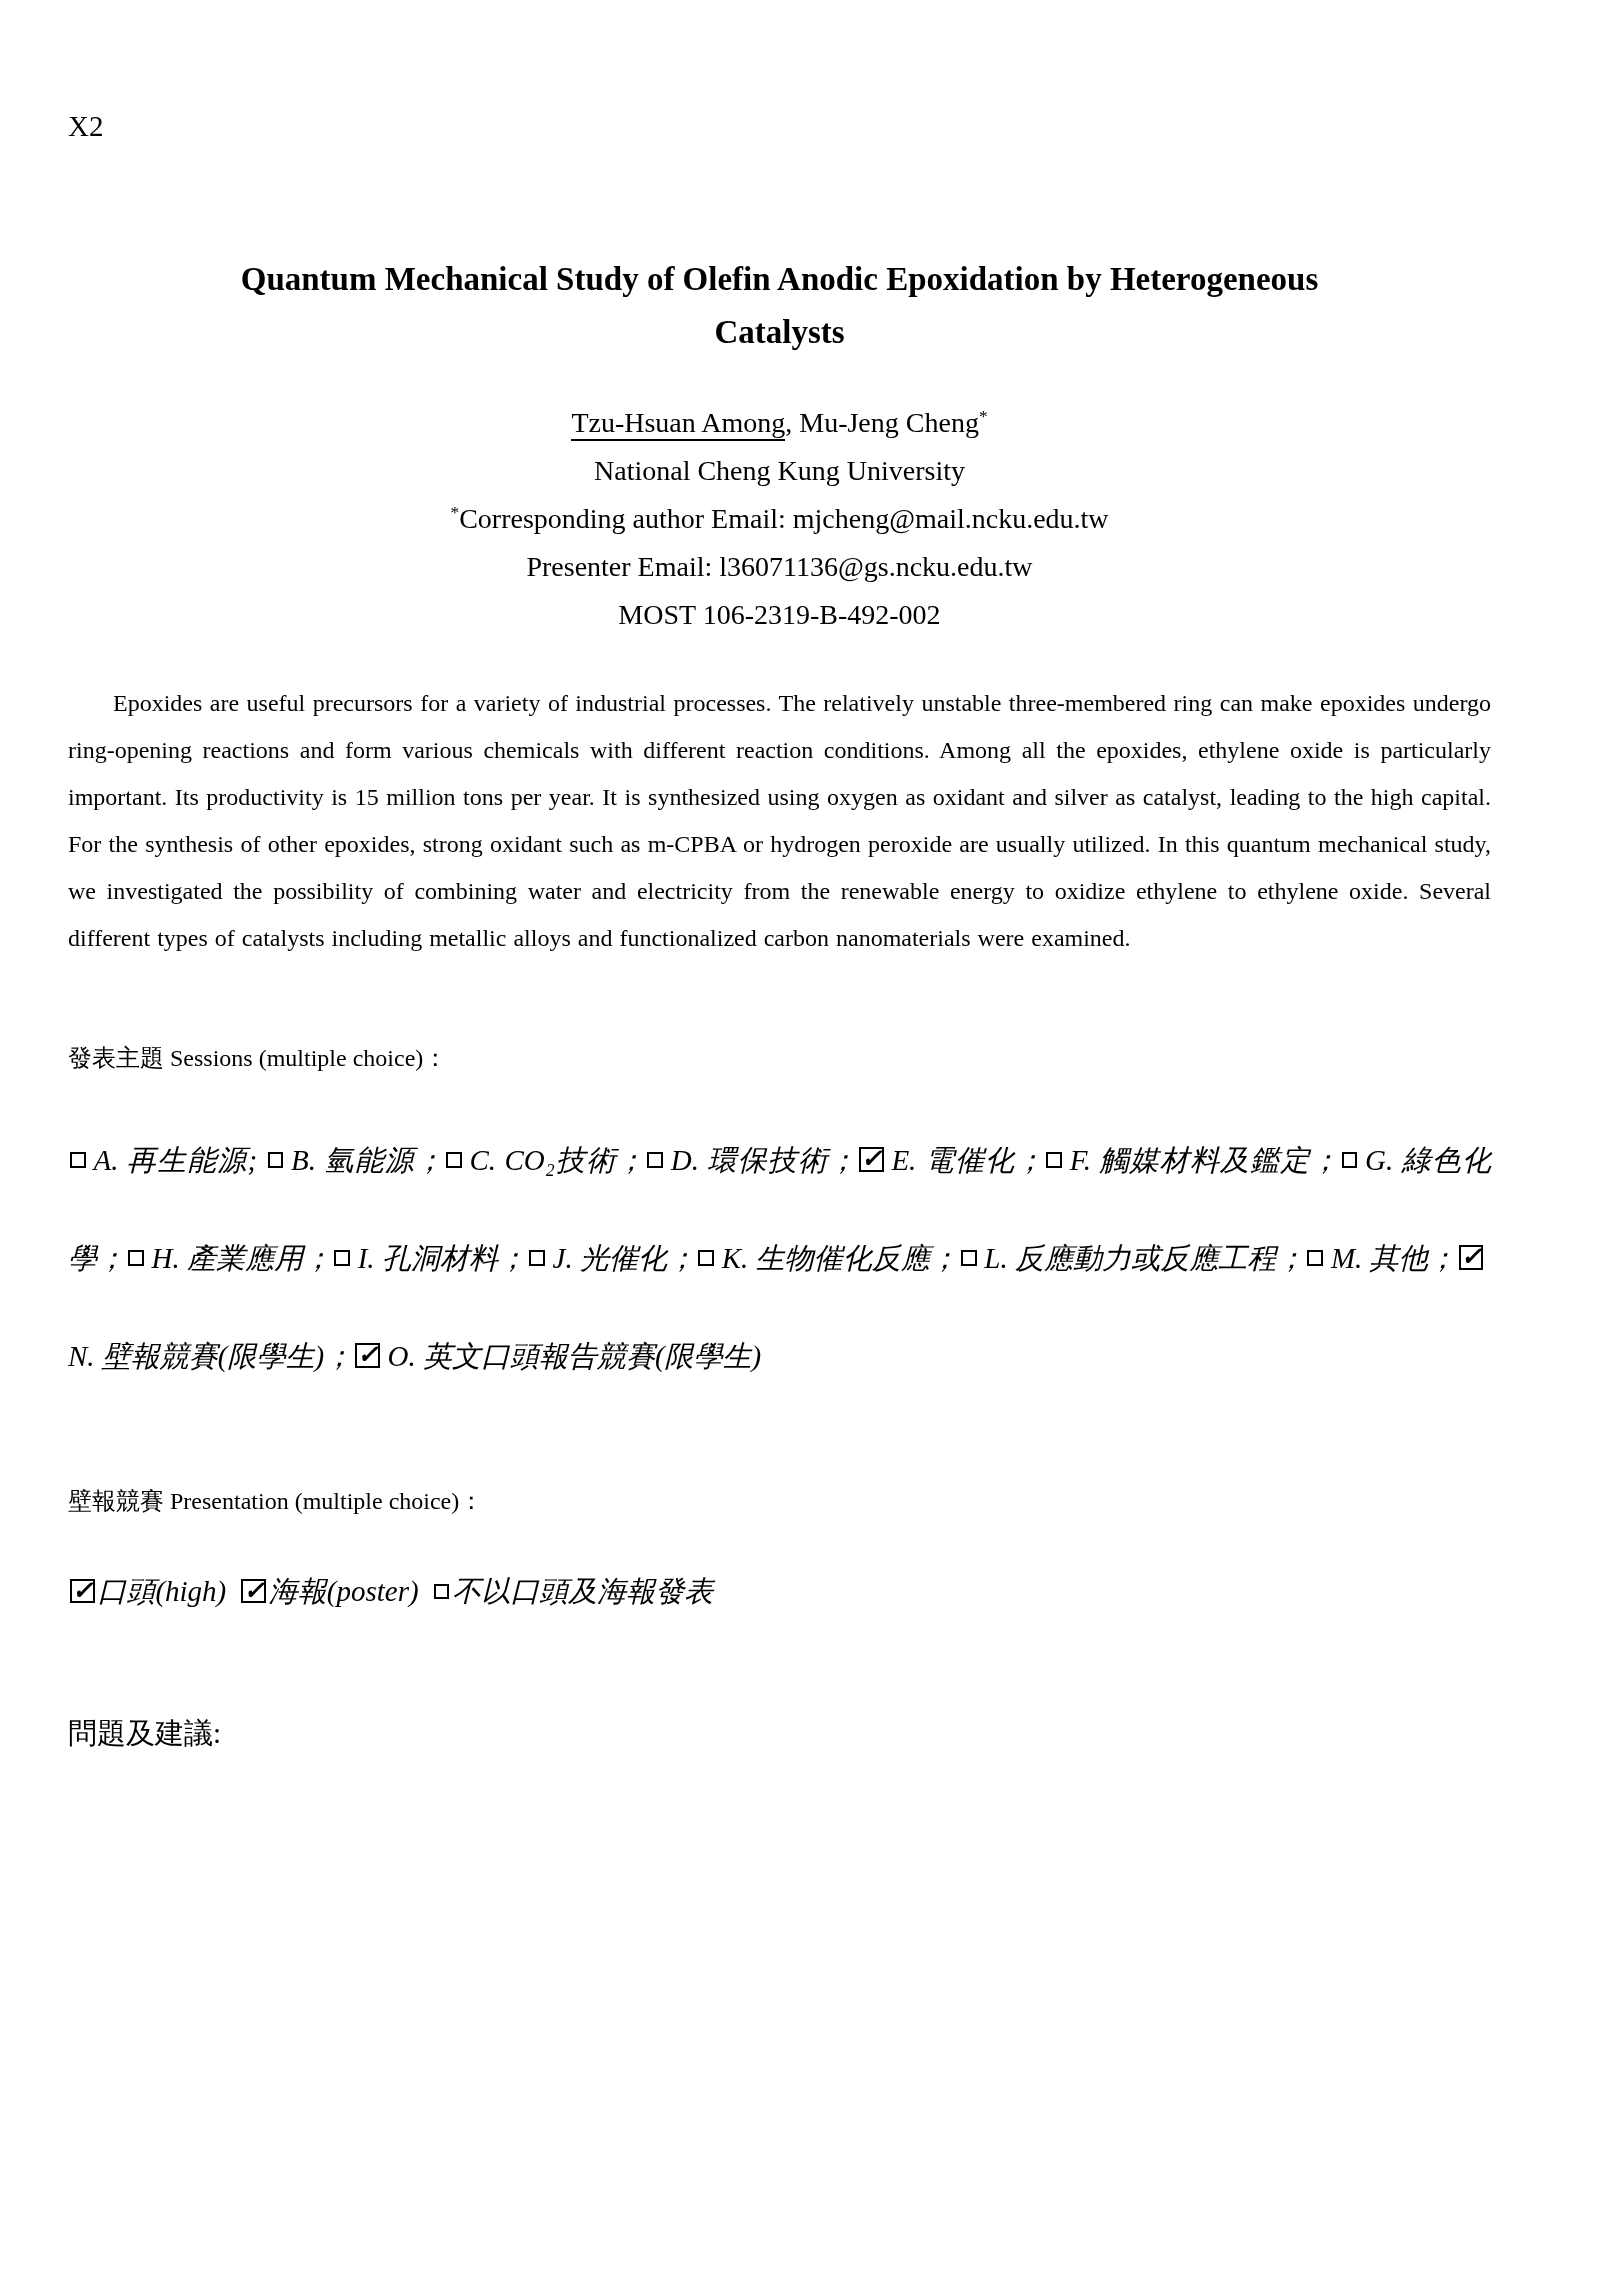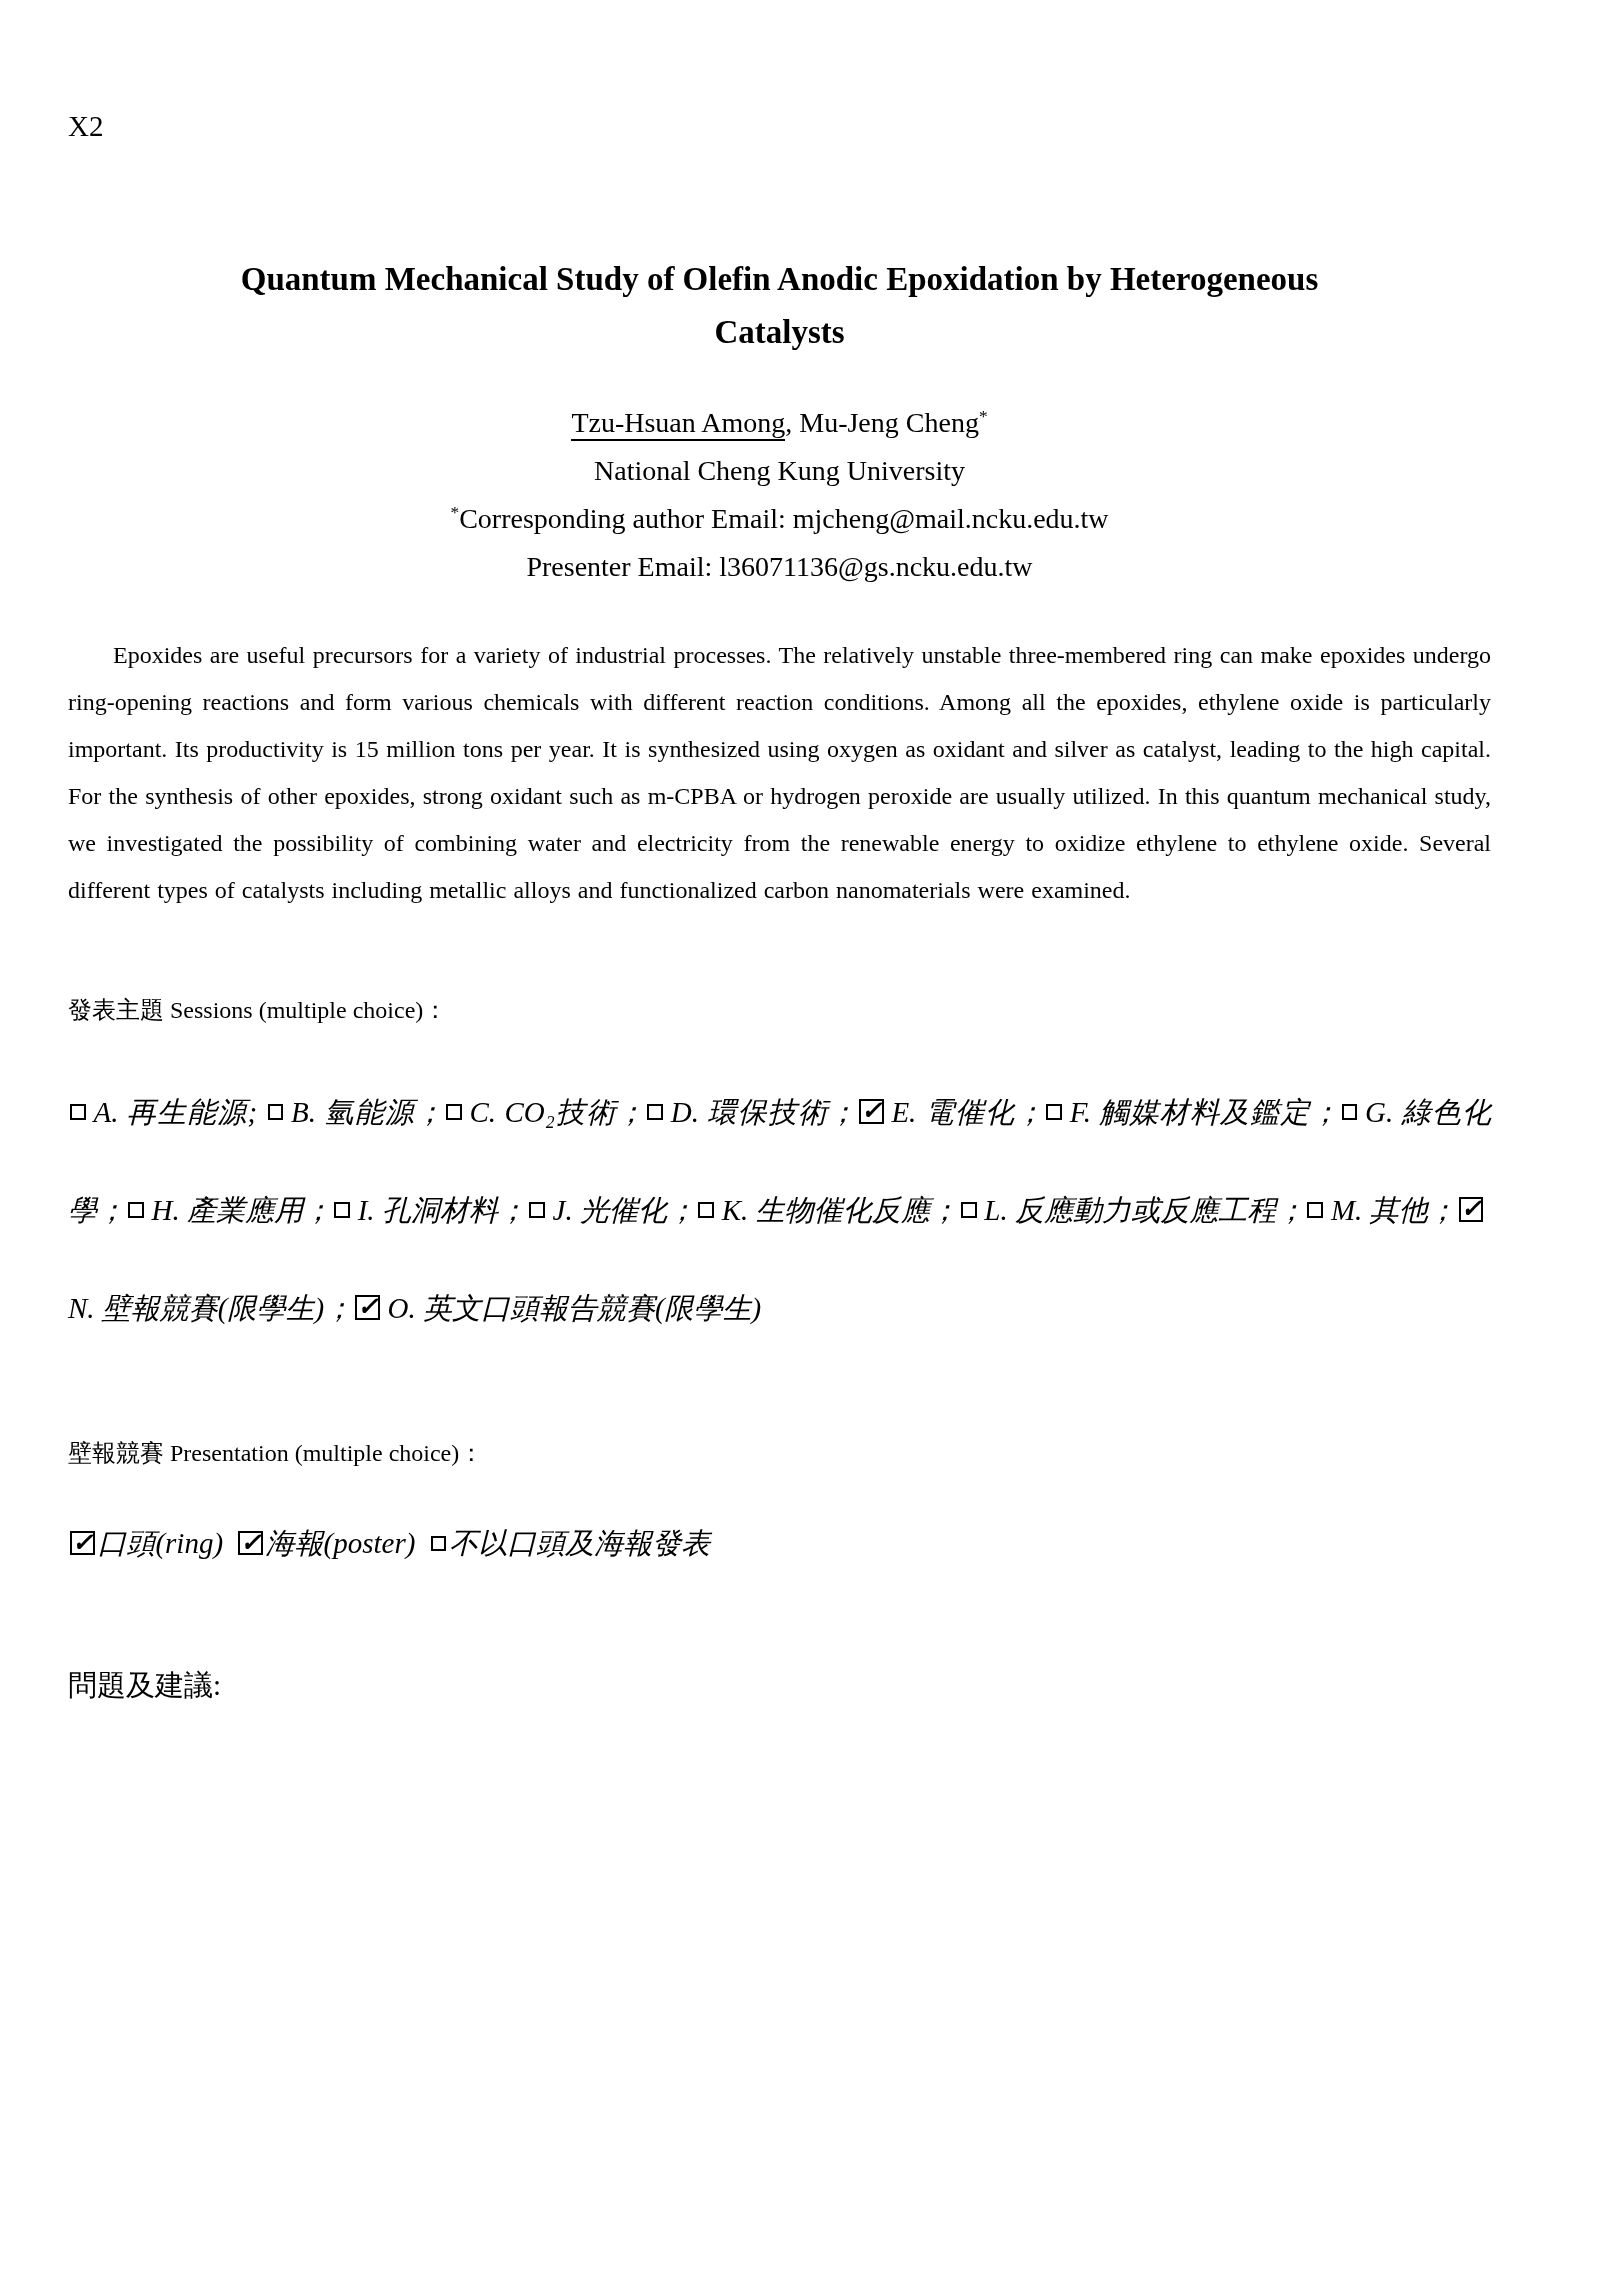--- a/index.html
+++ b/index.html
@@ -97,28 +97,29 @@
   <div class="title">
     <div>Quantum Mechanical Study of Olefin Anodic Epoxidation by Heterogeneous</div>
     <div>Catalysts</div>
   </div>
 
   <div class="centerblock">
     <div class="line"><span class="underline">Tzu-Hsuan Among</span><span>, Mu-Jeng Cheng</span><sup class="mark">*</sup></div>
     <div class="line">National Cheng Kung University</div>
     <div class="line"><sup class="mark">*</sup><span>Corresponding author Email: mjcheng@mail.ncku.edu.tw</span></div>
     <div class="line">Presenter Email: l36071136@gs.ncku.edu.tw</div>
+    <div class="line">MOST 106-2319-B-492-002</div>
   </div>
 
   <p class="abstract">Epoxides are useful precursors for a variety of industrial processes. The relatively unstable three-membered ring can make epoxides undergo ring-opening reactions and form various chemicals with different reaction conditions. Among all the epoxides, ethylene oxide is particularly important. Its productivity is 15 million tons per year. It is synthesized using oxygen as oxidant and silver as catalyst, leading to the high capital. For the synthesis of other epoxides, strong oxidant such as m-CPBA or hydrogen peroxide are usually utilized. In this quantum mechanical study, we investigated the possibility of combining water and electricity from the renewable energy to oxidize ethylene to ethylene oxide. Several different types of catalysts including metallic alloys and functionalized carbon nanomaterials were examined.</p>
 
   <div class="section-heading">發表主題 Sessions (multiple choice)：</div>
 
   <p class="cb-para" id="sessions-list"><span class="cb-item"><span class="checkbox"></span><span class="cb-label">A. 再生能源; </span></span><span class="cb-item"><span class="checkbox"></span><span class="cb-label">B. 氫能源；</span></span><span class="cb-item"><span class="checkbox"></span><span class="cb-label">C. CO₂技術；</span></span><span class="cb-item"><span class="checkbox"></span><span class="cb-label">D. 環保技術；</span></span><span class="cb-item"><span class="checkbox checked">✓</span><span class="cb-label">E. 電催化；</span></span><span class="cb-item"><span class="checkbox"></span><span class="cb-label">F. 觸媒材料及鑑定；</span></span><span class="cb-item"><span class="checkbox"></span><span class="cb-label">G. 綠色化學；</span></span><span class="cb-item"><span class="checkbox"></span><span class="cb-label">H. 產業應用；</span></span><span class="cb-item"><span class="checkbox"></span><span class="cb-label">I. 孔洞材料；</span></span><span class="cb-item"><span class="checkbox"></span><span class="cb-label">J. 光催化；</span></span><span class="cb-item"><span class="checkbox"></span><span class="cb-label">K. 生物催化反應；</span></span><span class="cb-item"><span class="checkbox"></span><span class="cb-label">L. 反應動力或反應工程；</span></span><span class="cb-item"><span class="checkbox"></span><span class="cb-label">M. 其他；</span></span><span class="cb-item"><span class="checkbox checked">✓</span><span class="cb-label">N. 壁報競賽(限學生)；</span></span><span class="cb-item"><span class="checkbox checked">✓</span><span class="cb-label">O. 英文口頭報告競賽(限學生)</span></span></p>
 
   <div class="section-heading">壁報競賽 Presentation (multiple choice)：</div>
 
-  <p class="cb-para single" id="presentation-list"><span class="cb-item"><span class="checkbox checked">✓</span><span class="cb-label">口頭(ring) </span></span><span class="cb-item"><span class="checkbox checked">✓</span><span class="cb-label">海報(poster) </span></span><span class="cb-item"><span class="checkbox"></span><span class="cb-label">不以口頭及海報發表</span></span></p>
+  <p class="cb-para single" id="presentation-list"><span class="cb-item"><span class="checkbox checked">✓</span><span class="cb-label">口頭(high) </span></span><span class="cb-item"><span class="checkbox checked">✓</span><span class="cb-label">海報(poster) </span></span><span class="cb-item"><span class="checkbox"></span><span class="cb-label">不以口頭及海報發表</span></span></p>
 
   <div class="comments-heading">問題及建議:</div>
 
 </div>
 
 
 </body></html>

